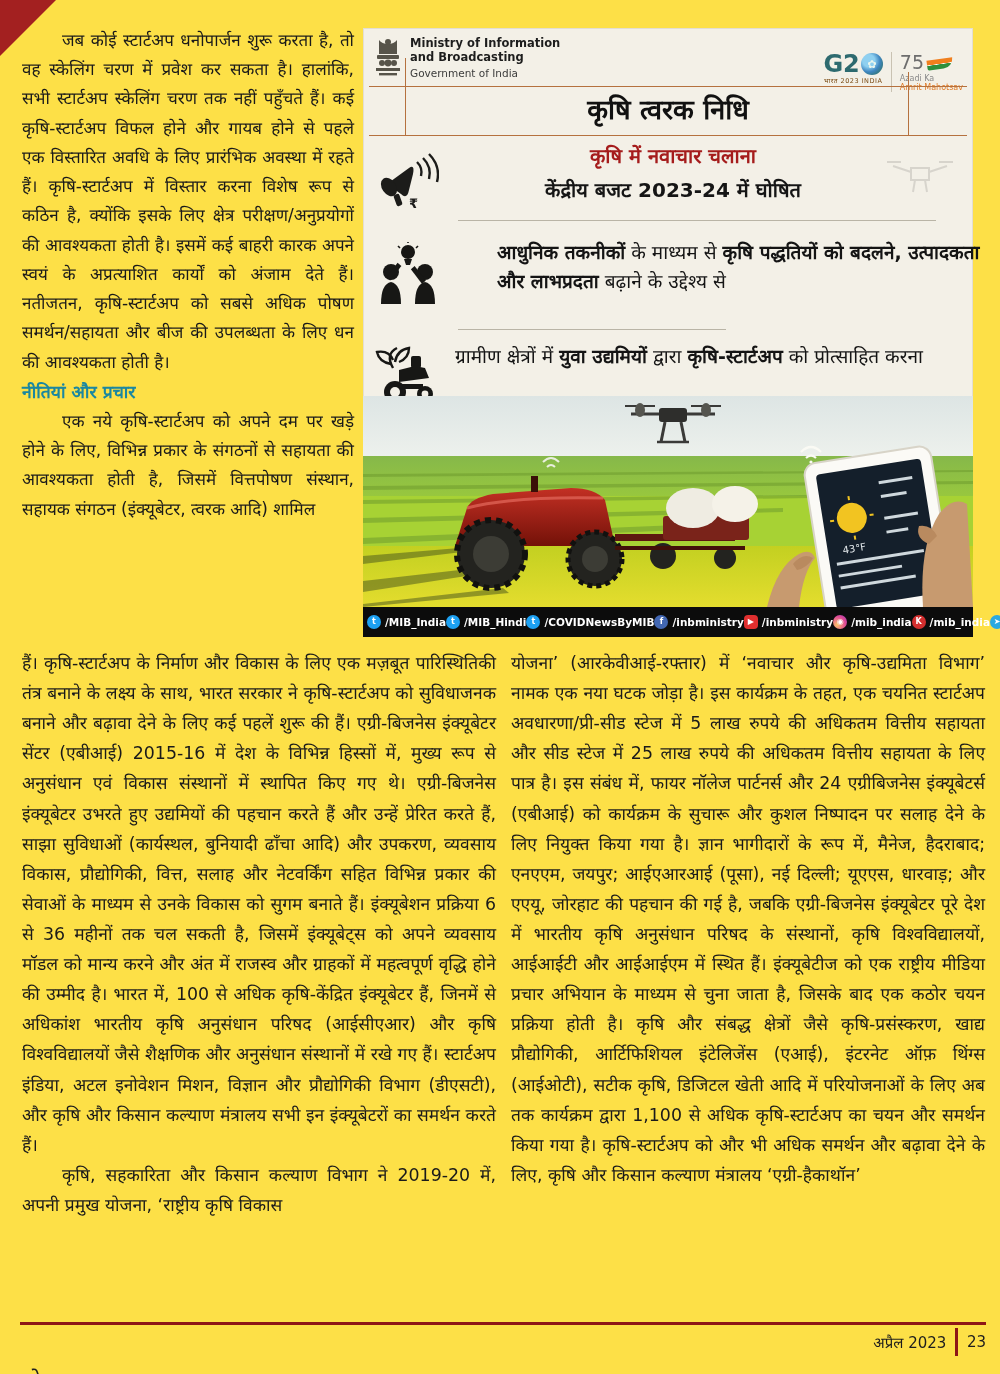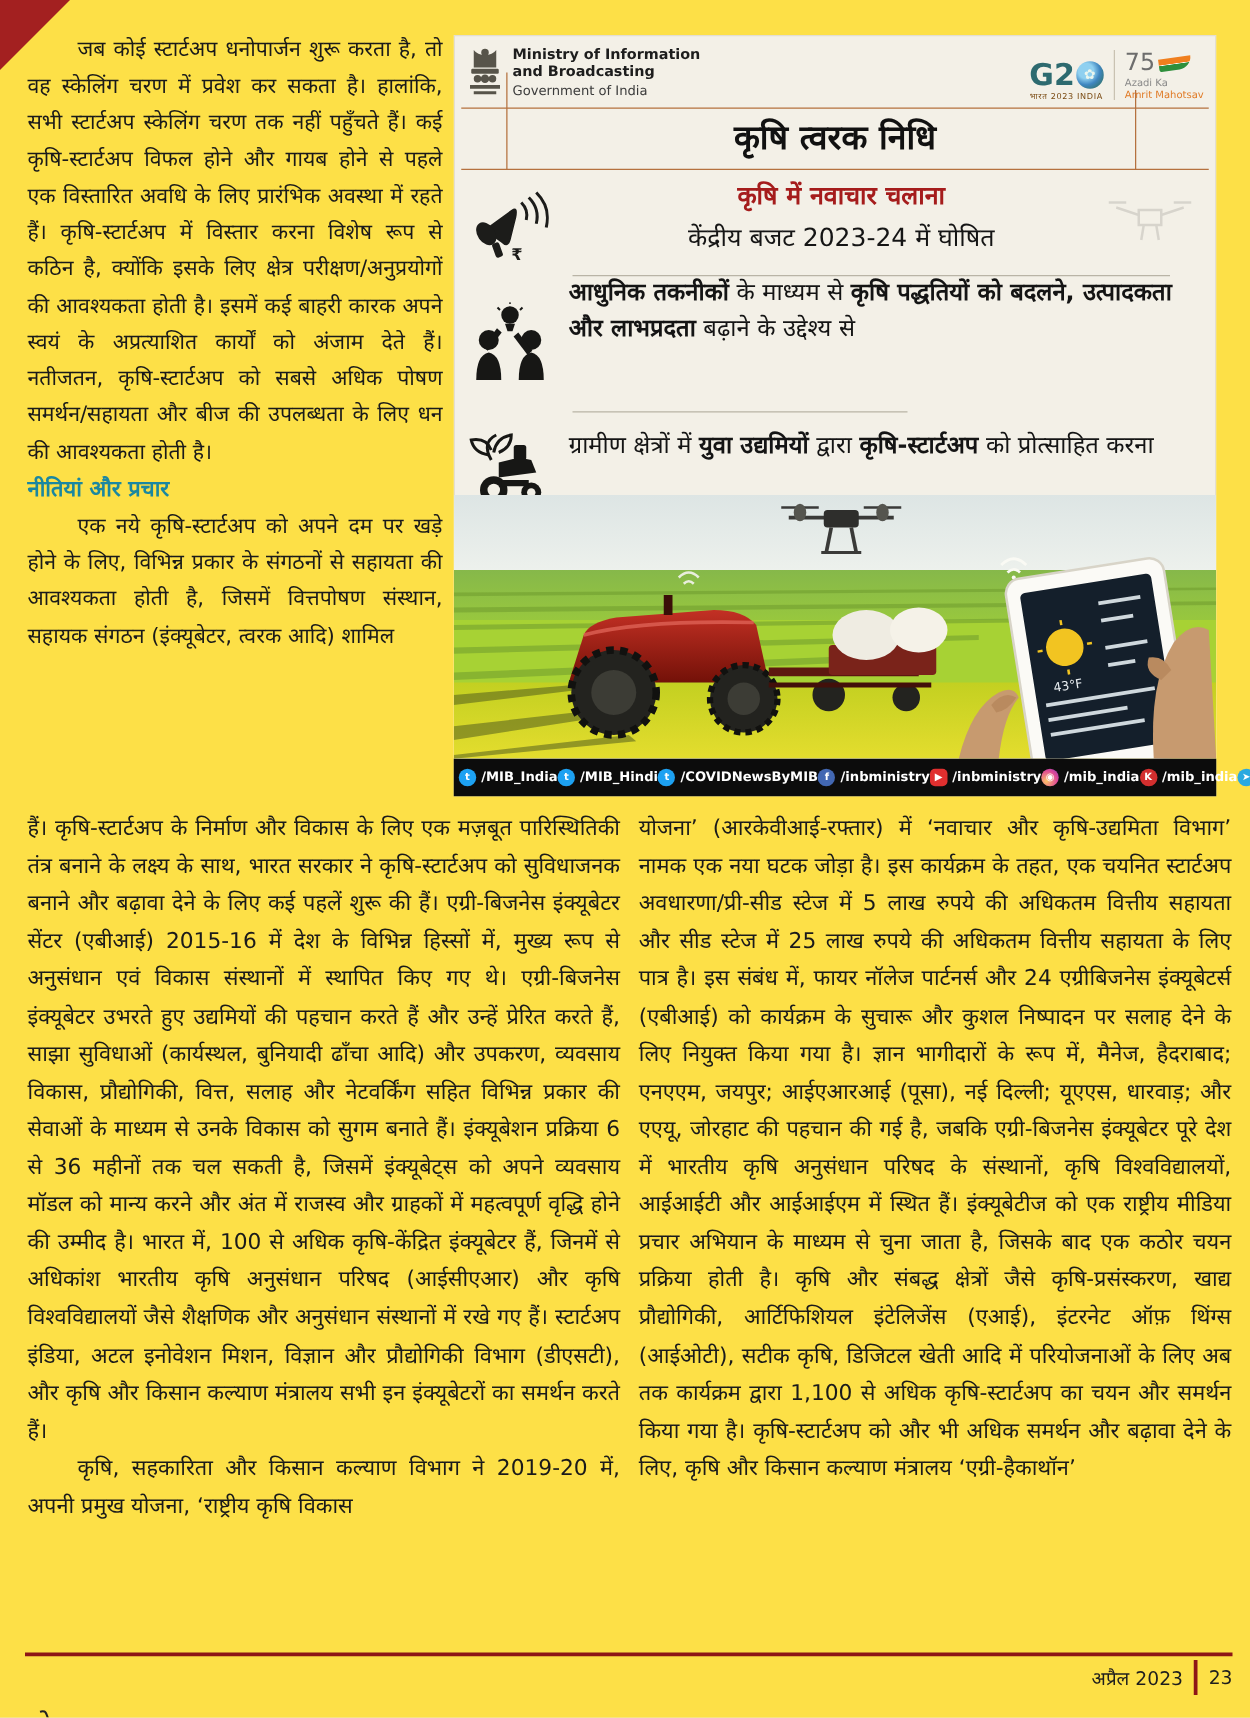--- a/index.html
+++ b/index.html
@@ -16,48 +16,48 @@
   .body-cols{position:absolute;left:22px;top:648px;width:963px;display:flex;gap:15px;}
   .bcol{width:474px;font-size:17.4px;line-height:1.73;text-align:justify;}
   .bcol p{margin:0;}
   
   .ig{position:absolute;left:363px;top:28px;width:610px;height:609px;background:#f3f0e7;
     box-shadow:0 0 0 1px #e3ded2 inset;}
   .ig-header{position:absolute;top:8px;left:10px;right:10px;display:flex;justify-content:space-between;align-items:flex-start;}
   .ministry{display:flex;gap:7px;align-items:flex-end;}
   .min-text{font-size:11.5px;line-height:1.25;color:#1d1d1d;font-weight:bold;}
   .min-text .gov{font-weight:normal;color:#3c3c3c;font-size:10.5px;margin-top:2px;}
-  .logos{display:flex;align-items:flex-end;gap:8px;margin-top:4px;}
+  .logos{display:flex;align-items:flex-start;gap:8px;margin-top:16px;}
   .g20{display:flex;flex-direction:column;align-items:center;line-height:1;}
   .g20-row{display:flex;align-items:center;font-weight:bold;font-size:24px;color:#2d6a6f;}
   .g20-globe{width:22px;height:22px;border-radius:50%;margin-left:1px;
     background:radial-gradient(circle at 35% 35%,#8fd0f0 0 30%,#3f86c0 55%,#2b6a3f 100%);
     display:flex;align-items:center;justify-content:center;color:#eaf6ee;font-size:11px;}
   .g20-sub{font-size:6.5px;color:#7a4a12;margin-top:2px;letter-spacing:.5px;}
   .logo-sep{width:1px;height:40px;background:#c9c2b2;}
   .amrit{font-size:8px;color:#8a8a8a;line-height:1.15;}
   .amrit .n75{font-size:19px;font-weight:normal;color:#6d6d6d;}
   .amrit .swoosh{display:inline-block;width:26px;height:10px;border-radius:0 0 12px 2px;
     background:linear-gradient(180deg,#f07f1e 45%,#ffffff 50%,#2f8f3c 55%);transform:rotate(-8deg);}
   .amrit .mah{color:#e07b27;}
   .rust-h1{position:absolute;top:58px;left:6px;right:6px;height:1px;background:#b5713f;}
   .rust-h2{position:absolute;top:107px;left:6px;right:6px;height:1px;background:#b5713f;}
   .rust-v1{position:absolute;top:30px;left:42px;width:1px;height:78px;background:#b5713f;}
   .rust-v2{position:absolute;top:44px;left:545px;width:1px;height:64px;background:#b5713f;}
   .ig-title{position:absolute;top:62px;left:0;right:0;text-align:center;font-size:27px;font-weight:bold;color:#111;}
   .mega{position:absolute;left:16px;top:122px;}
   .sub-wrap{position:absolute;left:92px;top:114px;width:436px;text-align:center;}
   .sub-red{color:#a51c1c;font-weight:bold;font-size:20px;}
-  .sub-blk{color:#151515;font-weight:normal;font-size:20px;margin-top:7px;}
+  .sub-blk{color:#151515;font-weight:bold;font-size:20px;margin-top:7px;}
   .gray-div1{position:absolute;top:192px;left:95px;width:478px;height:1px;background:#b9b4a6;}
   .gray-div2{position:absolute;top:301px;left:95px;width:268px;height:1px;background:#b9b4a6;}
   .b-icon1{position:absolute;left:12px;top:214px;}
   .b-icon2{position:absolute;left:8px;top:316px;}
   .b-text{position:absolute;left:92px;width:502px;font-size:19px;line-height:1.55;color:#141414;}
-  .bt1{top:192px;}
+  .bt1{top:210px;margin-left:42px;}
   .bt2{top:314px;}
   .bd{font-weight:bold;}
   .wm-drone{position:absolute;right:18px;top:118px;opacity:.14;}
   
   .photo{position:absolute;left:0;top:368px;width:610px;height:211px;overflow:hidden;}
   .social{position:absolute;left:0;top:579px;width:610px;height:30px;background:#0c0c0c;
     display:flex;align-items:center;justify-content:space-evenly;padding:0 4px;box-sizing:border-box;}
   .soc-item{display:flex;align-items:center;gap:4px;color:#fff;font-size:10.5px;font-weight:bold;white-space:nowrap;}
   .soc-ic{width:14px;height:14px;border-radius:50%;display:flex;align-items:center;justify-content:center;
     color:#fff;font-size:8px;line-height:1;}

